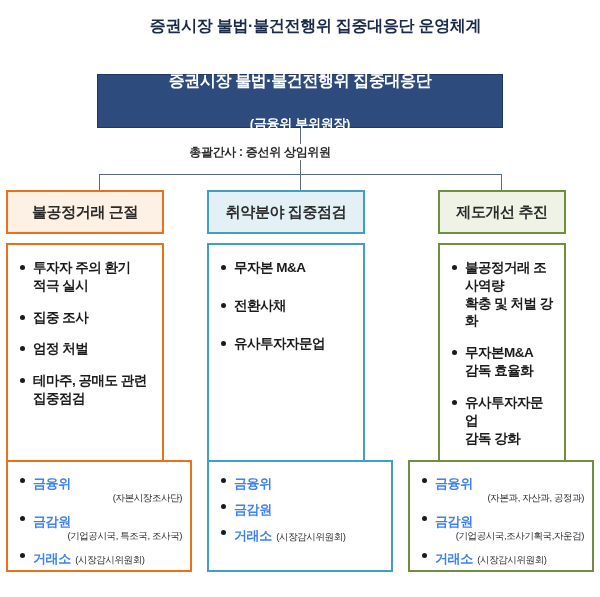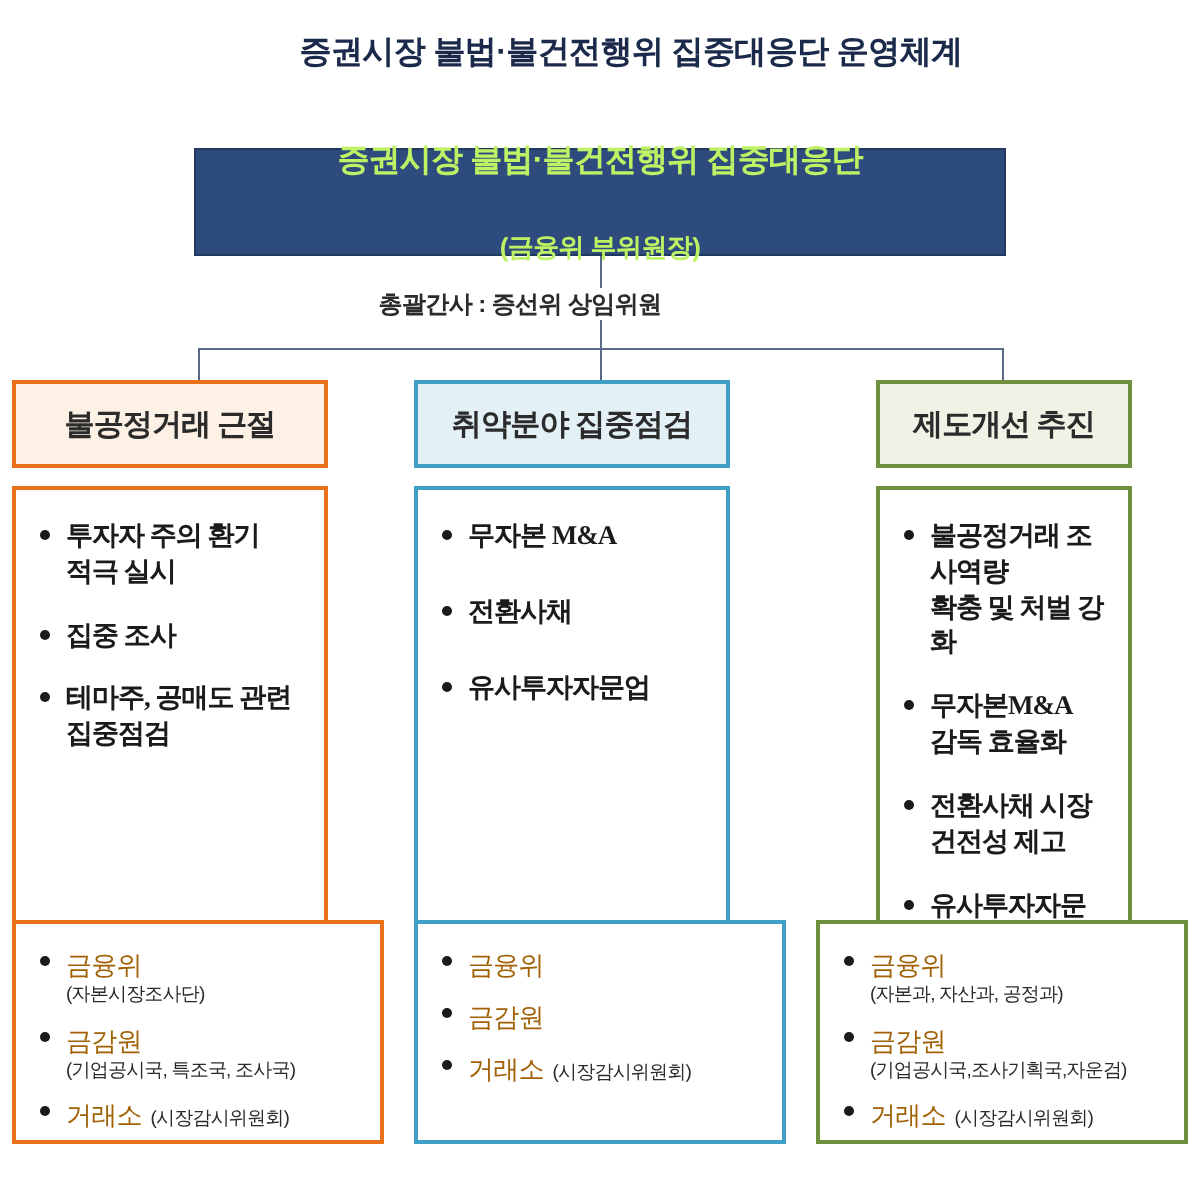--- a/index.html
+++ b/index.html
@@ -27,21 +27,21 @@
     padding-left: 31px;
   }
 
   
   .top-box {
     position: absolute;
     top: 74px; left: 97px;
     width: 406px; height: 54px;
     background: #2d4b7c;
     border: 1px solid #21395f;
-    color: #bef264;
+    color: #ffffff;
     display: flex;
     flex-direction: column;
     align-items: center;
     justify-content: center;
     line-height: 1.2;
     gap: 24px;
   }
   .top-box .l1 { font-size: 16px; font-weight: bold; letter-spacing: -0.4px; }
   .top-box .l2 { font-size: 13px; font-weight: bold; letter-spacing: -0.3px; margin-top: 2px; }
 
@@ -63,21 +63,20 @@
     font-size: 12px;
     font-weight: bold;
     color: #2b2b2b;
     letter-spacing: -0.3px;
   }
 
   
   .col {
     position: absolute;
     width: 158px;
-    font-family: Liberation Serif, serif;
   }
   .col-1 { left: 6px; }
   .col-2 { left: 207px; }
   .col-3 { left: 408px; padding-left: 30px; }
 
   .cat-head {
     height: 44px;
     border: 2px solid #cccccc;
     display: flex;
     align-items: center;
@@ -147,29 +146,30 @@
   .org-list li::before {
     content: "";
     position: absolute;
     left: 0; top: 5px;
     width: 5px; height: 5px;
     background: #1b1b1b;
     border-radius: 50%;
   }
   .org-name {
     font-size: 13px;
-    font-weight: normal;
-    color: #a16207;
+    font-weight: bold;
+    color: #3b82f6;
     letter-spacing: -0.4px;
   }
   .org-sub {
     font-size: 9.5px;
     color: #2b2b2b;
     letter-spacing: -0.4px;
     display: block;
+    text-align: right;
   }
   .org-inline .org-sub { display: inline; }
 </style>
 </head>
 <body>
 
 <div id="page">
 
   <div class="page-title">증권시장 불법·불건전행위 집중대응단 운영체계</div>
 
@@ -185,20 +185,21 @@
   <div class="vline" style="top:174px; left:99px; height:16px;"></div>
   <div class="vline" style="top:174px; left:300px; height:16px;"></div>
   <div class="vline" style="top:174px; left:501px; height:16px;"></div>
 
   <div class="col col-1" style="top:190px;">
     <div class="cat-head c1">불공정거래 근절</div>
     <div class="task-box c1">
       <ul class="bullets">
         <li>투자자 주의 환기<br>적극 실시</li>
         <li>집중 조사</li>
+        <li>엄정 처벌</li>
         <li>테마주, 공매도 관련<br>집중점검</li>
       </ul>
     </div>
   </div>
 
   <div class="col col-2" style="top:190px;">
     <div class="cat-head c2">취약분야 집중점검</div>
     <div class="task-box c2">
       <ul class="bullets">
         <li>무자본 M&amp;A</li>
@@ -207,21 +208,20 @@
       </ul>
     </div>
   </div>
 
   <div class="col col-3" style="top:190px;">
     <div class="cat-head c3">제도개선 추진</div>
     <div class="task-box c3">
       <ul class="bullets">
         <li>불공정거래 조사역량<br>확충 및 처벌 강화</li>
         <li>무자본M&amp;A<br>감독 효율화</li>
-        <li>전환사채 시장<br>건전성 제고</li>
         <li>유사투자자문업<br>감독 강화</li>
       </ul>
     </div>
   </div>
 
   <div class="org-box c1" style="left:6px;">
     <ul class="org-list">
       <li>
         <span class="org-name">금융위</span>
         <span class="org-sub">(자본시장조사단)</span>

